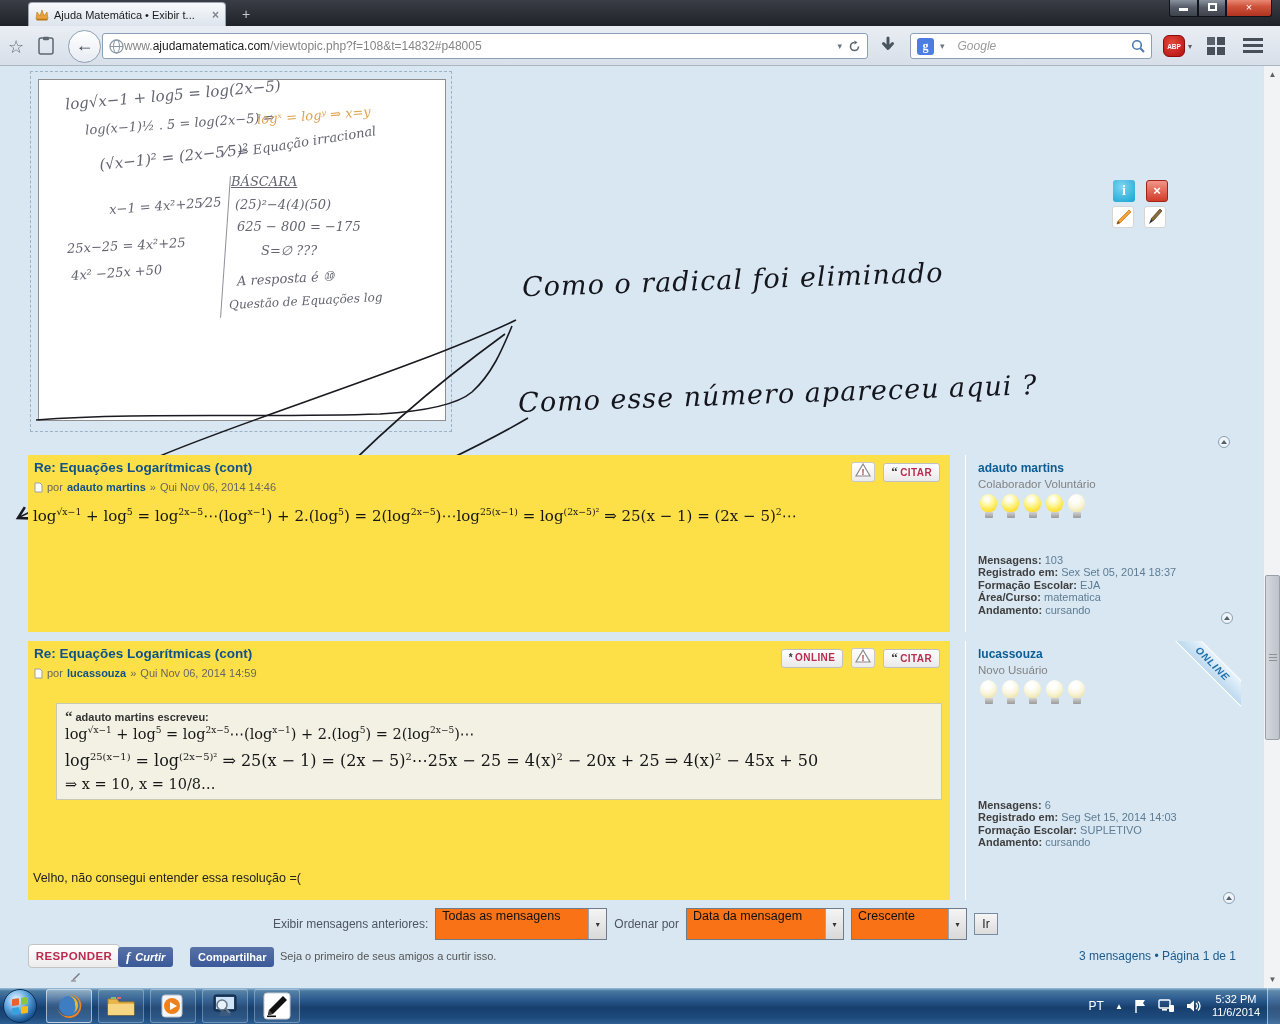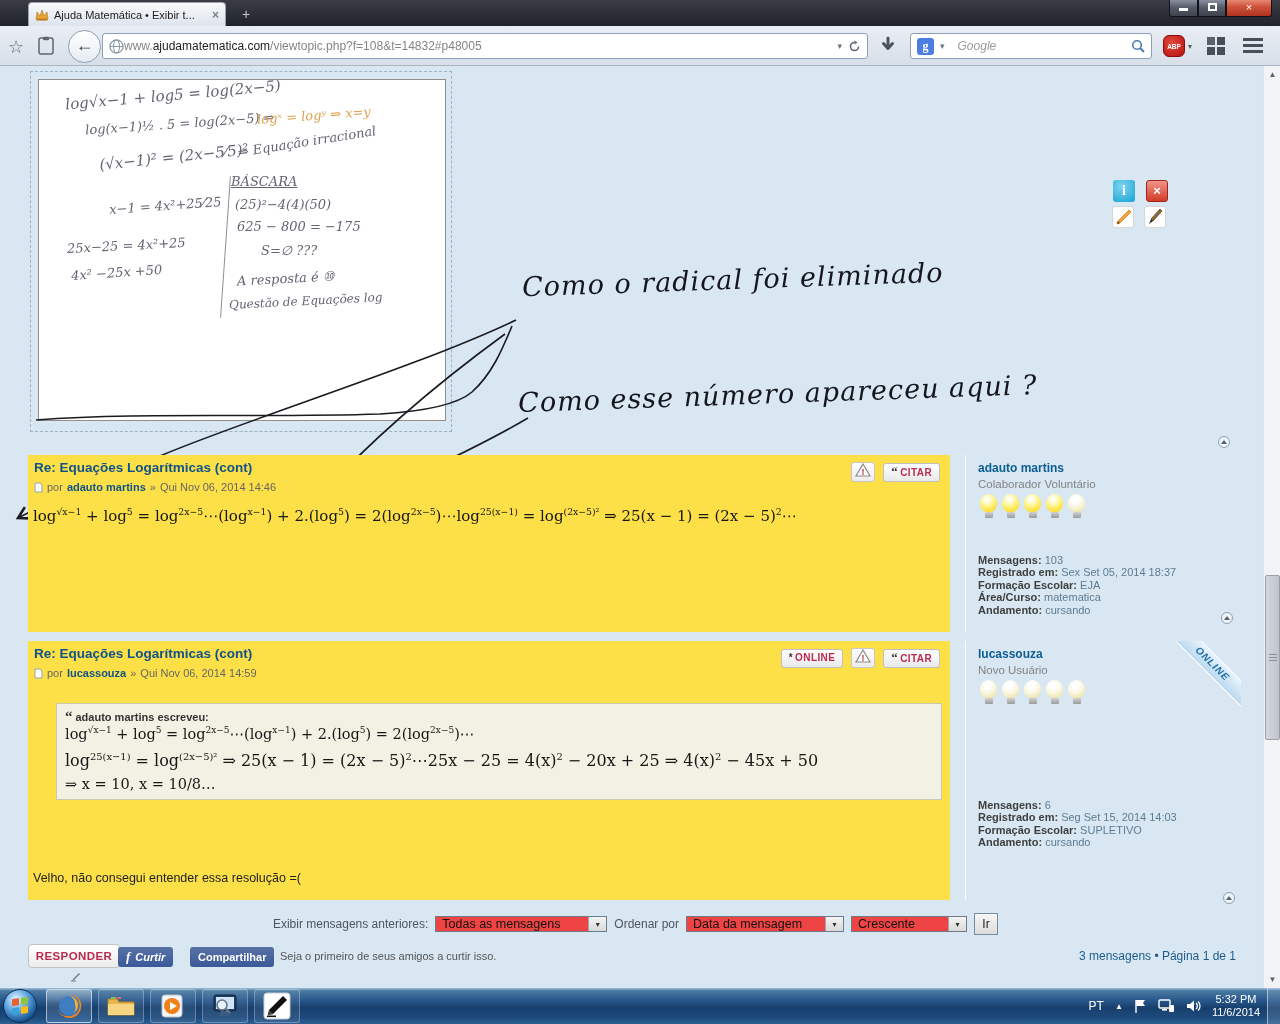--- a/index.html
+++ b/index.html
@@ -137,21 +137,21 @@
     background:linear-gradient(#e8f3fb,#bcd9ef);border:1px solid #ffffff;text-align:center;
     font-size:10px;font-weight:bold;font-style:italic;color:#1c6fad;line-height:16px;letter-spacing:1px;}
 
   .topcirc{width:12px;height:12px;border-radius:50%;border:1px solid #8aa0b3;background:#eef4f9;box-sizing:border-box;}
   .topcirc i{position:absolute;left:2px;top:3px;width:0;height:0;border-left:3px solid transparent;
     border-right:3px solid transparent;border-bottom:4px solid #55606b;}
   .tc1{left:1218px;top:370px;} .tc2{left:1221px;top:546px;} .tc3{left:1223px;top:826px;}
 
   .controls{left:0px;top:846px;width:998px;height:24px;display:flex;justify-content:flex-end;
     align-items:center;gap:7px;font-size:12px;color:#4e5560;}
-  .sel{height:16px;background:#ef4444;border:1px solid #6e7b8a;box-sizing:border-box;display:flex;align-items:flex-start;}
+  .sel{height:32px;background:#f97316;border:1px solid #6e7b8a;box-sizing:border-box;display:flex;align-items:flex-start;}
   .sel .val{padding:0 6px;font-size:12.5px;color:#111;flex:1;white-space:nowrap;}
   .sel .dd{width:17px;height:100%;border-left:1px solid #9aa5b1;background:linear-gradient(#f4f4f4,#d9d9d9);
     display:flex;align-items:center;justify-content:center;font-size:8px;color:#333;}
   .sel1{width:172px;} .sel2{width:158px;} .sel3{width:116px;}
   .gobtn{width:24px;height:22px;border:1px solid #7a8aa0;background:linear-gradient(#f6f6f6,#dcdcdc);
     font-size:12px;color:#222;text-align:center;line-height:20px;box-sizing:border-box;}
 
   .footer{left:0;top:878px;width:1280px;height:30px;}
   .respbtn{position:absolute;left:28px;top:0;width:92px;height:24px;border:1px solid #c3c3c3;border-radius:4px;
     background:linear-gradient(#ffffff,#ececec);color:#bc2a4d;font-weight:bold;font-size:11.5px;

